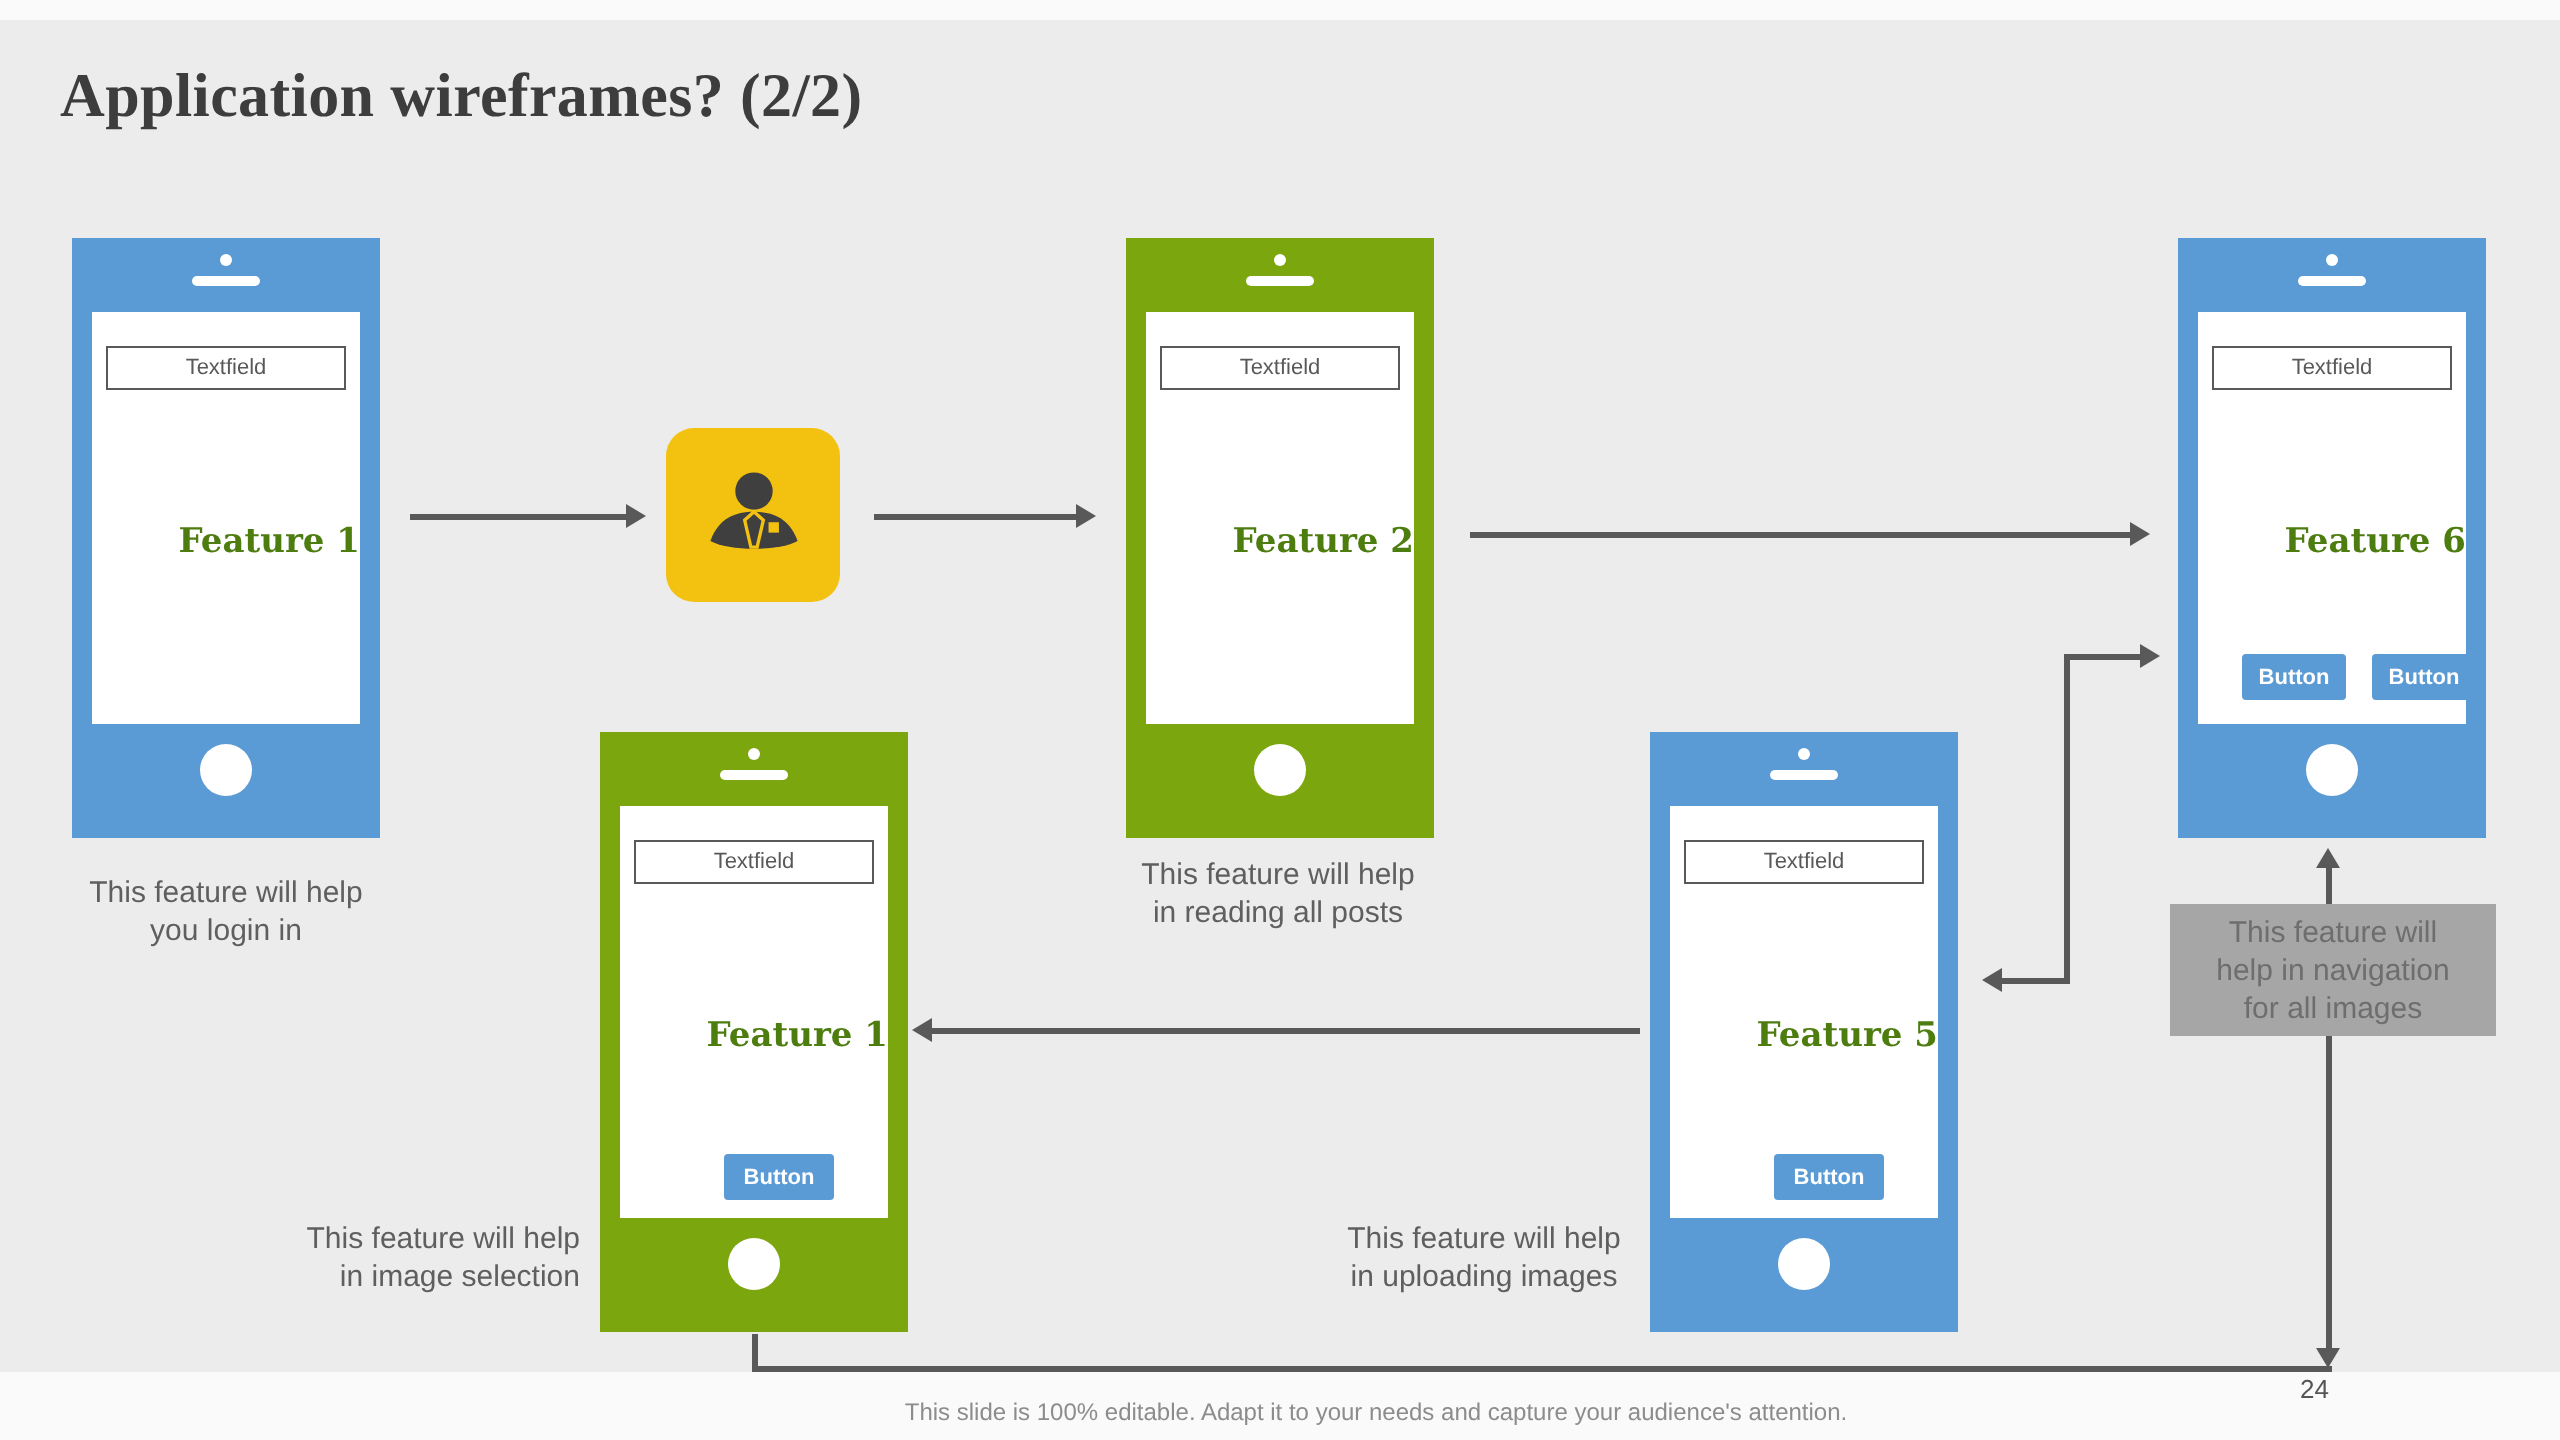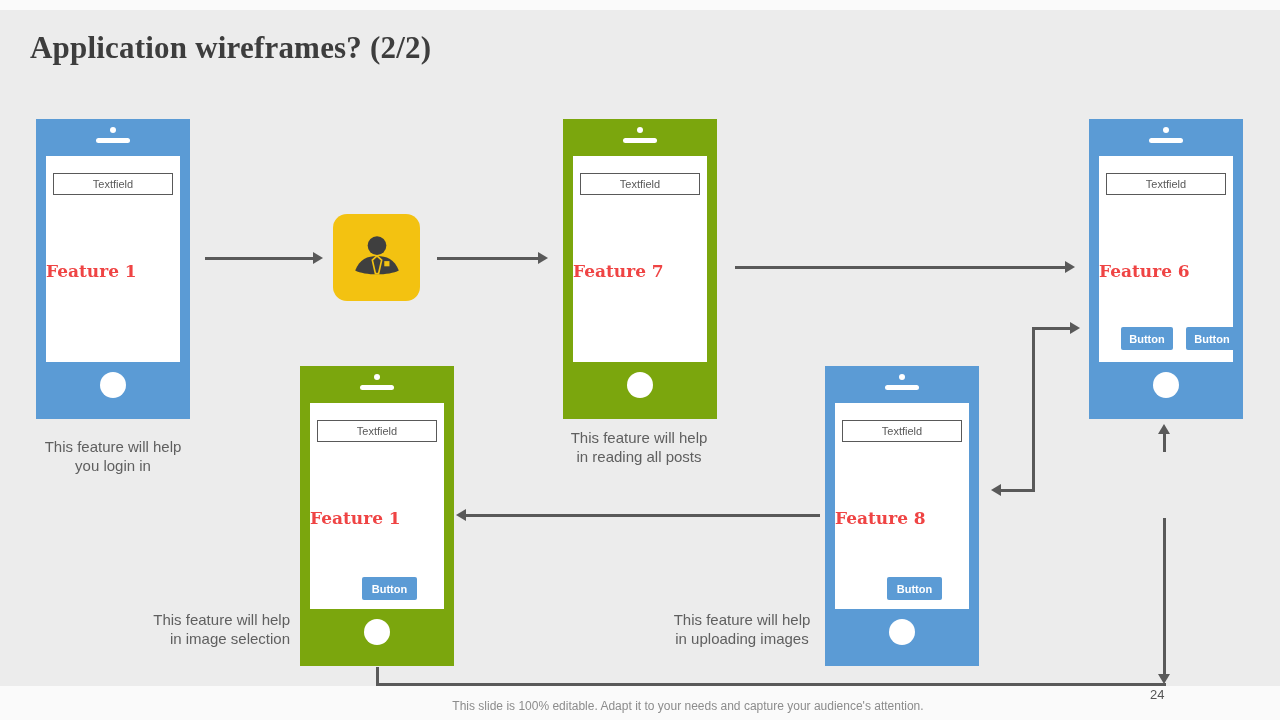--- a/index.html
+++ b/index.html
@@ -25,22 +25,22 @@
 
   
   .phone{position:absolute;width:154px;height:300px;}
   .phone.blue{background:var(--color-blue);}
   .phone.green{background:var(--color-green);}
   .speaker-dot{position:absolute;left:74px;top:8px;width:6px;height:6px;border-radius:50%;background:#fff;}
   .speaker-bar{position:absolute;left:60px;top:19px;width:34px;height:5px;border-radius:3px;background:#fff;}
   .screen{position:absolute;left:10px;top:37px;width:134px;height:206px;background:#fff;}
   .textfield{position:absolute;left:7px;top:17px;width:120px;height:22px;border:1px solid #595959;
              background:#fff;font-size:11px;color:#595959;display:flex;align-items:center;justify-content:center;}
-  .feature-label{position:absolute;left:0;top:105px;width:100%;text-align:left;
-                 font-family:"DejaVu Serif","Liberation Serif",serif;font-weight:bold;font-size:17px;color:#ef4444;}
+  .feature-label{position:absolute;left:0;top:105px;width:100%;text-align:right;
+                 font-family:"DejaVu Serif","Liberation Serif",serif;font-weight:bold;font-size:17px;color:#4d7c0f;}
   .home{position:absolute;left:64px;top:253px;width:26px;height:26px;border-radius:50%;background:#fff;}
   .wf-btn{position:absolute;height:23px;background:var(--color-blue);color:#fff;font-size:11px;font-weight:bold;
           display:flex;align-items:center;justify-content:center;border-radius:2px;margin-left:12px;}
 
   .caption{position:absolute;font-size:15px;line-height:19px;color:var(--color-text_gray);white-space:pre-line;}
   .caption.center{text-align:center;}
   .caption.right{text-align:right;}
 
   .gray-note{position:absolute;left:1085px;top:452px;width:163px;height:66px;background:var(--color-gray_box);
              color:#6E6E6E;font-size:15px;line-height:19px;text-align:center;white-space:pre-line;
@@ -78,21 +78,21 @@
       <div class="feature-label">Feature 1</div>
     </div>
     <div class="home"></div>
   </div>
 
   <div class="phone green" style="left:563px;top:119px;">
     <div class="speaker-dot"></div>
     <div class="speaker-bar"></div>
     <div class="screen">
       <div class="textfield">Textfield</div>
-      <div class="feature-label">Feature 7</div>
+      <div class="feature-label">Feature 2</div>
     </div>
     <div class="home"></div>
   </div>
 
   <div class="phone blue" style="left:1089px;top:119px;">
     <div class="speaker-dot"></div>
     <div class="speaker-bar"></div>
     <div class="screen">
       <div class="textfield">Textfield</div>
       <div class="feature-label">Feature 6</div>
@@ -111,21 +111,21 @@
       <div class="wf-btn" style="left:40px;top:174px;width:55px;">Button</div>
     </div>
     <div class="home"></div>
   </div>
 
   <div class="phone blue" style="left:825px;top:366px;">
     <div class="speaker-dot"></div>
     <div class="speaker-bar"></div>
     <div class="screen">
       <div class="textfield">Textfield</div>
-      <div class="feature-label">Feature 8</div>
+      <div class="feature-label">Feature 5</div>
       <div class="wf-btn" style="left:40px;top:174px;width:55px;">Button</div>
     </div>
     <div class="home"></div>
   </div>
 
   <div class="icon-box">
     <svg width="54" height="54" viewBox="0 0 52 52">
       <circle cx="26" cy="14" r="9" fill="#3F3F3F"></circle>
       <path d="M5 38 C9 27 17 24 26 24 C35 24 43 27 47 38 C38 43 14 43 5 38 Z" fill="#3F3F3F"></path>
       <path d="M26 24 l4.5 4 -3 13 -3 0 -3 -13 z" fill="#3F3F3F" stroke="#F3C211" stroke-width="1.6"></path>
@@ -134,20 +134,23 @@
   </div>
 
   <div class="caption center" style="left:18px;top:437px;width:190px;">This feature will help
 you login in</div>
   <div class="caption center" style="left:544px;top:428px;width:190px;">This feature will help
 in reading all posts</div>
   <div class="caption right" style="left:128px;top:610px;width:162px;">This feature will help
 in image selection</div>
   <div class="caption center" style="left:648px;top:610px;width:188px;">This feature will help
 in uploading images</div>
+  <div class="gray-note">This feature will
+help in navigation
+for all images</div>
 
   <div class="line h" style="left:205px;top:257px;width:108px;"></div>
   <div class="head right" style="left:313px;top:252px;"></div>
 
   <div class="line h" style="left:437px;top:257px;width:101px;"></div>
   <div class="head right" style="left:538px;top:252px;"></div>
 
   <div class="line h" style="left:735px;top:266px;width:330px;"></div>
   <div class="head right" style="left:1065px;top:261px;"></div>
 

